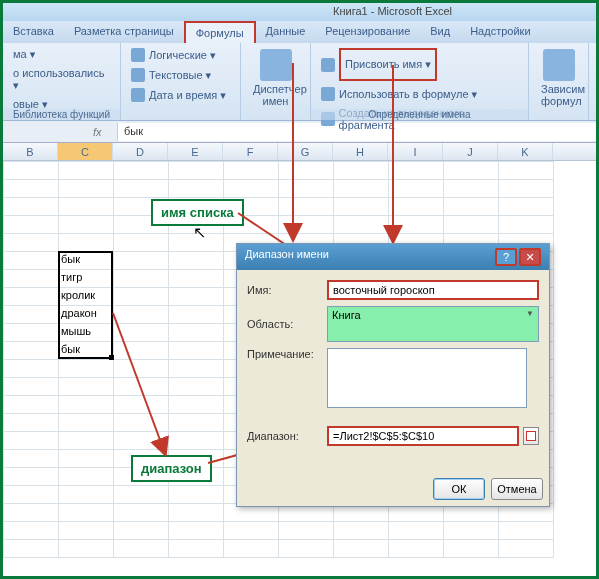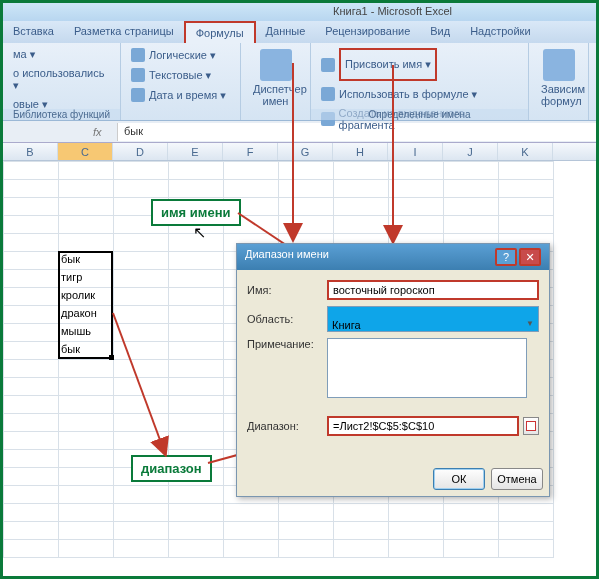--- a/index.html
+++ b/index.html
@@ -32,21 +32,21 @@
 .dialog { position: absolute; left: 233px; top: 240px; width: 314px; background: #ece9d8; border: 1px solid #7a96b0; box-shadow: 2px 2px 6px rgba(0,0,0,0.3); }
 .dlg-title { background: linear-gradient(#5a9fd4,#3c7fb1); color: #fff; padding: 4px 8px; display: flex; justify-content: space-between; font-size: 12px; }
 .dlg-ctrls { display: flex; gap: 2px; }
 .dlg-ctrl { width: 22px; height: 18px; background: #c84b4b; border: 2px solid #c0392b; border-radius: 2px; text-align: center; color: #fff; line-height: 14px; }
 .dlg-ctrl.help { background: #5a9fd4; border-color: #c0392b; }
 .dlg-body { padding: 10px; }
 .dlg-row { display: flex; align-items: center; margin-bottom: 6px; }
 .dlg-lbl { width: 80px; color: #333; }
 .dlg-input { flex: 1; background: #fff; border: 1px solid #7f9db9; padding: 2px 4px; height: 20px; }
 .dlg-input.hl { border: 2px solid #c0392b; }
-.dlg-select { flex: 1; background: #0ea5e9; border: 1px solid #7f9db9; padding: 12px 4px; height: 16px; position: relative; }
+.dlg-select { flex: 1; background: #86efac; border: 1px solid #7f9db9; padding: 2px 4px; height: 36px; position: relative; }
 .dlg-select::after { content: '▼'; position: absolute; right: 4px; font-size: 8px; color: #555; }
 .dlg-textarea { width: 200px; height: 60px; background: #fff; border: 1px solid #7f9db9; }
 .dlg-buttons { display: flex; justify-content: flex-end; gap: 6px; padding: 6px; background: #ece9d8; }
 .dlg-btn { width: 52px; height: 22px; background: linear-gradient(#fefefe,#e5e5e5); border: 1px solid #888; border-radius: 3px; margin-top: 10px; }
 .dlg-btn.ok { border: 1px solid #3c7fb1; box-shadow: inset 0 0 0 1px #a0d0f0; }
 .range-picker { width: 16px; height: 18px; background: linear-gradient(#fefefe,#e5e5e5); border: 1px solid #888; margin-left: 4px; display: flex; align-items: center; justify-content: center; }
 .range-picker::before { content: ''; width: 8px; height: 8px; border: 1px solid #c33; background: #fff; }
 .arrow { position: absolute; }
 .arrow svg { overflow: visible; }
 .cursor-icon { position: absolute; left: 190px; top: 220px; font-size: 16px; }
@@ -402,21 +402,21 @@
   <div class="cell-data" style="top:110px">тигр</div>
   <div class="cell-data" style="top:128px">кролик</div>
   <div class="cell-data" style="top:146px">дракон</div>
   <div class="cell-data" style="top:164px">мышь</div>
   <div class="cell-data" style="top:182px">бык</div>
   <div class="selected-range">
       <div class="sel-handle"></div>
     </div>
 </div>
 
-<div class="label-box" style="left:148px; top:196px">имя имени</div>
+<div class="label-box" style="left:148px; top:196px">имя списка</div>
 <div class="label-box" style="left:128px; top:452px">диапазон</div>
 
 <span class="cursor-icon">↖</span>
 
 <div class="arrow" style="left:280px; top:60px">
   <svg width="20" height="180">
       <defs>
         <marker id="ah1" markerWidth="10" markerHeight="10" refX="5" refY="5" orient="auto">
           <path d="M0,0 L10,5 L0,10 z" fill="#c0392b"></path>
         </marker>

